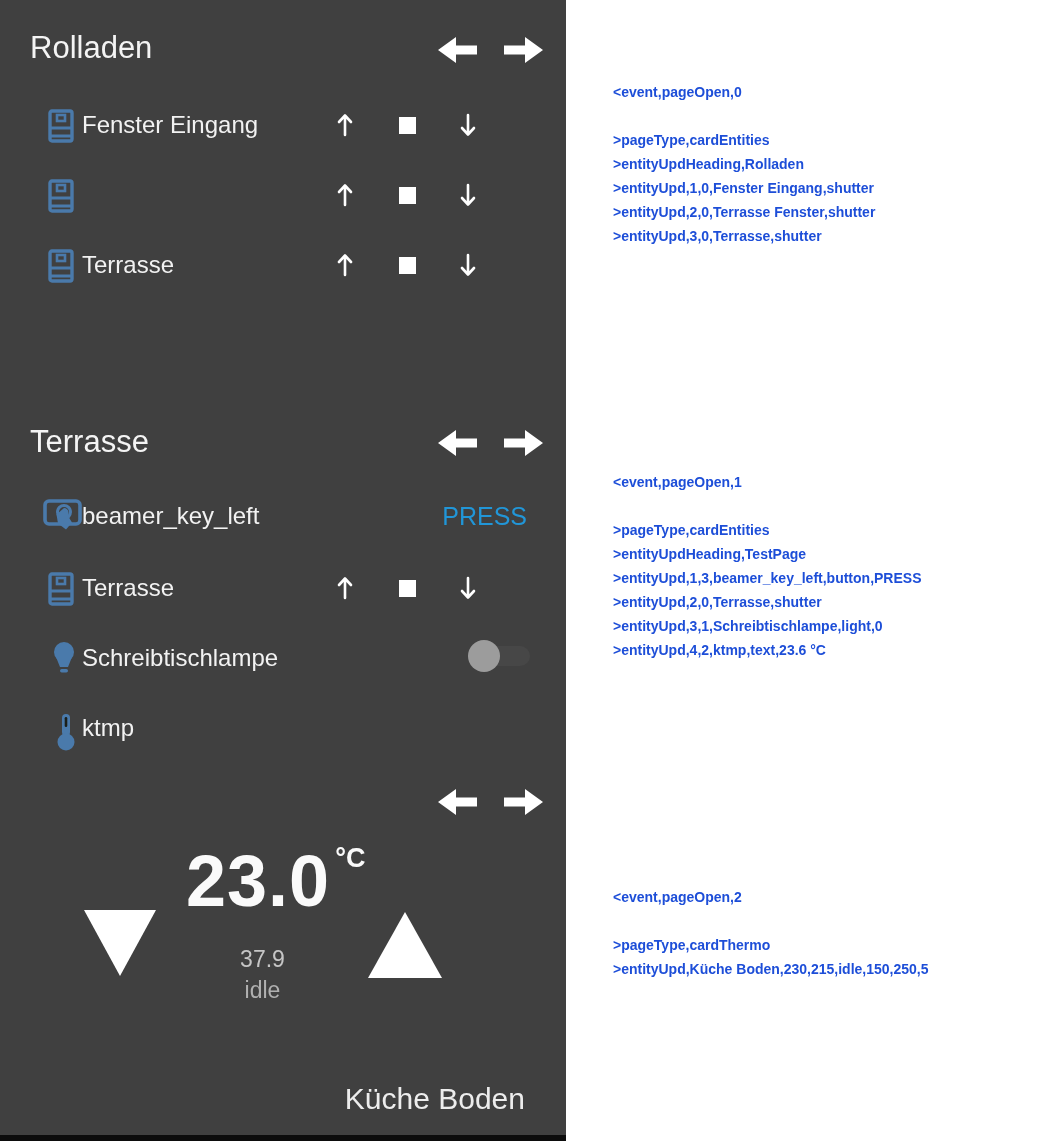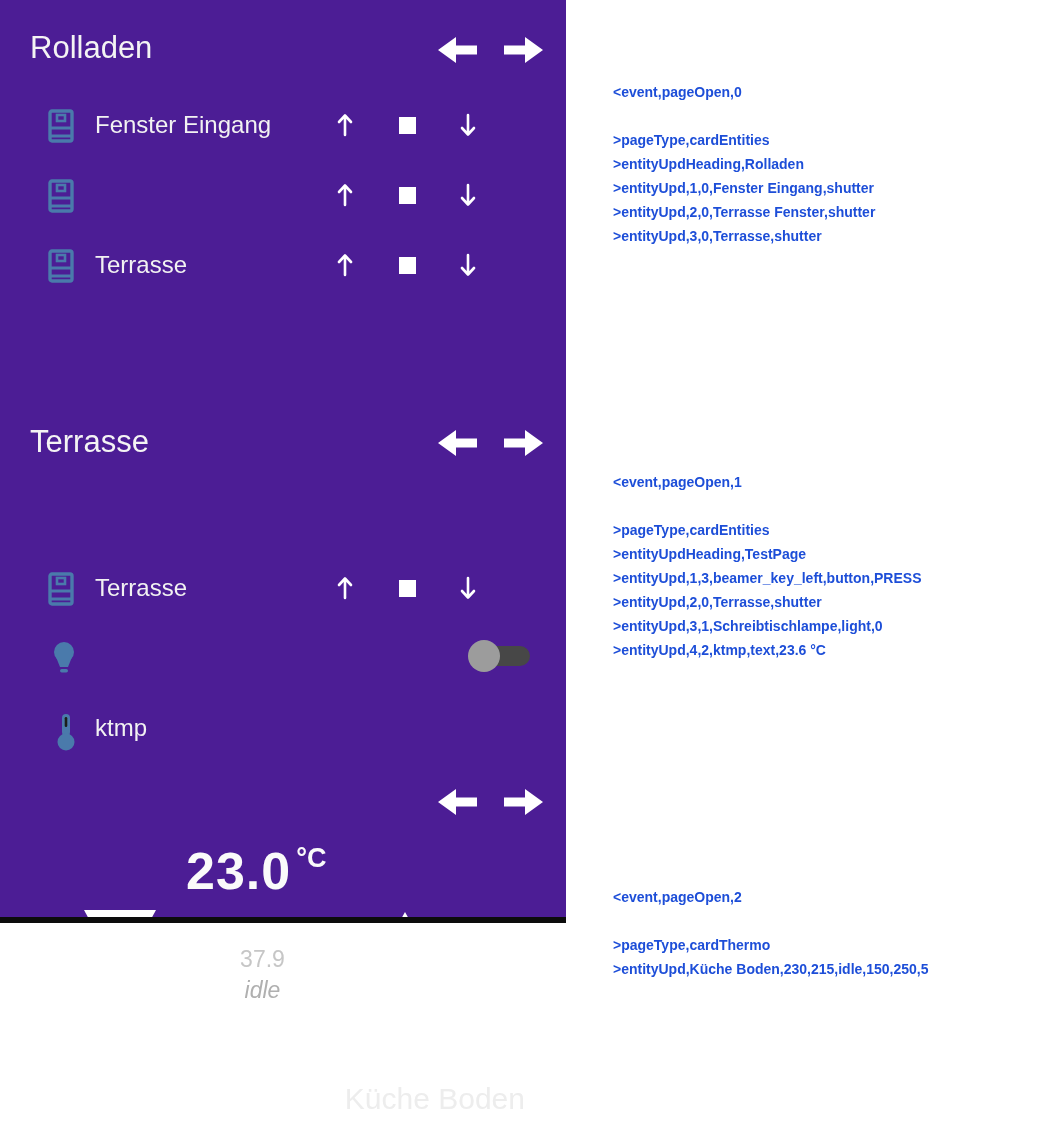--- a/index.html
+++ b/index.html
@@ -1,48 +1,48 @@
 <!DOCTYPE html>
 <html><head>
 <meta charset="utf-8">
 <style>
   html,body{margin:0;padding:0;background:#fff;}
   .app{position:relative;width:1045px;height:1141px;background:#ffffff;overflow:hidden;
        font-family:"Liberation Sans",sans-serif;}
 
   
-  .panel{position:absolute;left:0;top:0;width:566px;height:923px;background:#4c1d95;}
+  .panel{position:absolute;left:0;top:0;width:566px;height:1141px;background:#404040;}
   .panel-bottom-edge{position:absolute;left:0;bottom:0;width:100%;height:6px;background:#0c0c0c;}
   .card{position:absolute;left:0;width:566px;}
   .card-title{position:absolute;left:30px;font-size:31px;line-height:40px;color:#f4f4f4;}
   .nav-group{position:absolute;right:22px;display:flex;gap:27px;}
   .nav-btn{width:40px;height:34px;display:flex;align-items:center;justify-content:center;cursor:pointer;}
 
   .row{position:absolute;left:0;width:566px;height:60px;}
   .row-icon{position:absolute;display:flex;}
-  .row-label{position:absolute;left:95px;top:0;line-height:60px;font-size:24px;color:#f2f2f2;}
+  .row-label{position:absolute;left:82px;top:0;line-height:60px;font-size:24px;color:#f2f2f2;}
   .ctl{position:absolute;top:8px;width:44px;height:44px;display:flex;align-items:center;justify-content:center;cursor:pointer;}
   .ctl.up{left:323px}.ctl.stop{left:385px}.ctl.down{left:446px}
   .stop-square{width:17px;height:17px;background:#ffffff;}
   .row-value{position:absolute;right:39px;top:0;line-height:60px;font-size:24px;color:#f2f2f2;}
   .press{color:#2196d8;font-size:25px;cursor:pointer;}
 
   .toggle{position:absolute;left:468px;top:11px;width:64px;height:34px;cursor:pointer;}
   .toggle-track{position:absolute;left:2px;top:7px;width:60px;height:20px;border-radius:10px;background:#474747;}
   .toggle-knob{position:absolute;left:0;top:1px;width:32px;height:32px;border-radius:50%;background:#9c9c9c;}
 
   
   .thermo-temp{position:absolute;left:186px;top:75px;display:flex;align-items:flex-start;}
-  .thermo-temp .big{font-size:52px;font-weight:bold;line-height:1;color:#fafafa;letter-spacing:1px;}
+  .thermo-temp .big{font-size:72px;font-weight:bold;line-height:1;color:#fafafa;letter-spacing:1px;}
   .thermo-temp .unit{font-size:27px;font-weight:bold;color:#fafafa;margin-left:5px;margin-top:-2px;}
   .tri{position:absolute;width:0;height:0;cursor:pointer;}
   .tri-down{left:84px;top:140px;border-left:36px solid transparent;border-right:36px solid transparent;border-top:66px solid #ffffff;}
   .tri-up{left:368px;top:142px;border-left:37px solid transparent;border-right:37px solid transparent;border-bottom:66px solid #ffffff;}
   .thermo-set{position:absolute;left:0;top:176px;width:525px;text-align:center;font-size:23px;color:#c6c6c6;}
-  .thermo-state{position:absolute;left:0;top:207px;width:525px;text-align:center;font-size:23px;color:#b0b0b0;font-style:italic;}
+  .thermo-state{position:absolute;left:0;top:207px;width:525px;text-align:center;font-size:23px;color:#b0b0b0;}
   .thermo-name{position:absolute;left:0;top:312px;width:525px;text-align:right;font-size:30px;color:#ededed;}
 
   
   .log-block{position:absolute;left:613px;width:430px;font-weight:bold;font-size:14px;line-height:24px;
              color:#1d4ed8;white-space:pre-line;font-family:"Liberation Sans",sans-serif;}
 </style>
 </head>
 <body>
 
 <div class="app">
@@ -153,20 +153,31 @@
               <polygon points="40,12.5 19,12.5 19,4 1,17 19,30 19,21.5 40,21.5" fill="#ffffff"></polygon>
             </svg>
         </div>
         <div class="nav-btn">
           <svg width="40" height="34" viewBox="0 0 40 34">
               <polygon points="0,12.5 21,12.5 21,4 39,17 21,30 21,21.5 0,21.5" fill="#ffffff"></polygon>
             </svg>
         </div>
       </div>
 
+      <div class="row" style="top:86px;">
+        <span class="row-icon" style="left:42px;top:11px;">
+          <svg width="42" height="38" viewBox="0 0 42 38">
+              <rect x="3" y="4" width="35" height="23" rx="4" fill="none" stroke="#4a7aab" stroke-width="3.6"></rect>
+              <circle cx="22" cy="15" r="6.5" fill="none" stroke="#4a7aab" stroke-width="3"></circle>
+              <path d="M22,11 a4.5,4.5 0 0 1 4.5,4.5 l0.5,5 3,5 -6,7 -8,-6 -1.5,-9 z" fill="#4a7aab"></path>
+            </svg>
+        </span>
+        <span class="row-label">beamer_key_left</span>
+        <span class="row-value press">PRESS</span>
+      </div>
 
       <div class="row" style="top:158px;">
         <span class="row-icon" style="left:48px;top:14px;">
           <svg width="26" height="34" viewBox="0 0 26 34">
               <g stroke="#4a7aab" fill="none">
                 <rect x="2" y="2" width="22" height="30" rx="2" stroke-width="3.4"></rect>
                 <rect x="9" y="6" width="8" height="6" stroke-width="2.6"></rect>
                 <line x1="3" y1="19" x2="23" y2="19" stroke-width="3"></line>
                 <line x1="3" y1="27" x2="23" y2="27" stroke-width="3"></line>
               </g>
@@ -189,20 +200,21 @@
       </div>
 
       <div class="row" style="top:228px;">
         <span class="row-icon" style="left:50px;top:12px;">
           <svg width="28" height="36" viewBox="0 0 28 36">
               <circle cx="14" cy="12" r="10" fill="#4a7aab"></circle>
               <path d="M6,17 L10,27 H18 L22,17 Z" fill="#4a7aab"></path>
               <rect x="10" y="29" width="8" height="3.5" rx="1.7" fill="#4a7aab"></rect>
             </svg>
         </span>
+        <span class="row-label">Schreibtischlampe</span>
         <div class="toggle">
           <div class="toggle-track"></div>
           <div class="toggle-knob"></div>
         </div>
       </div>
 
       <div class="row" style="top:298px;text-align:right;">
         <span class="row-icon" style="left:55px;top:14px;">
           <svg width="22" height="40" viewBox="0 0 22 40">
               <rect x="7" y="2" width="8" height="22" rx="4" fill="#4a7aab"></rect>

